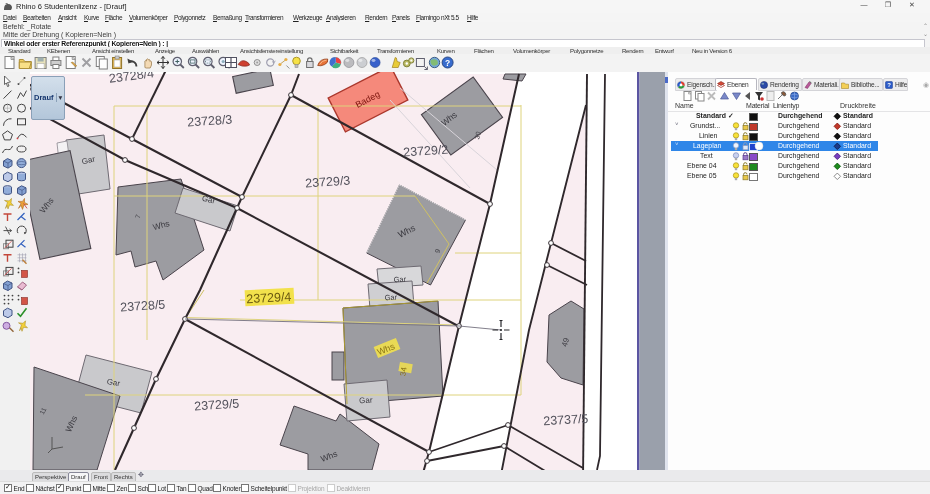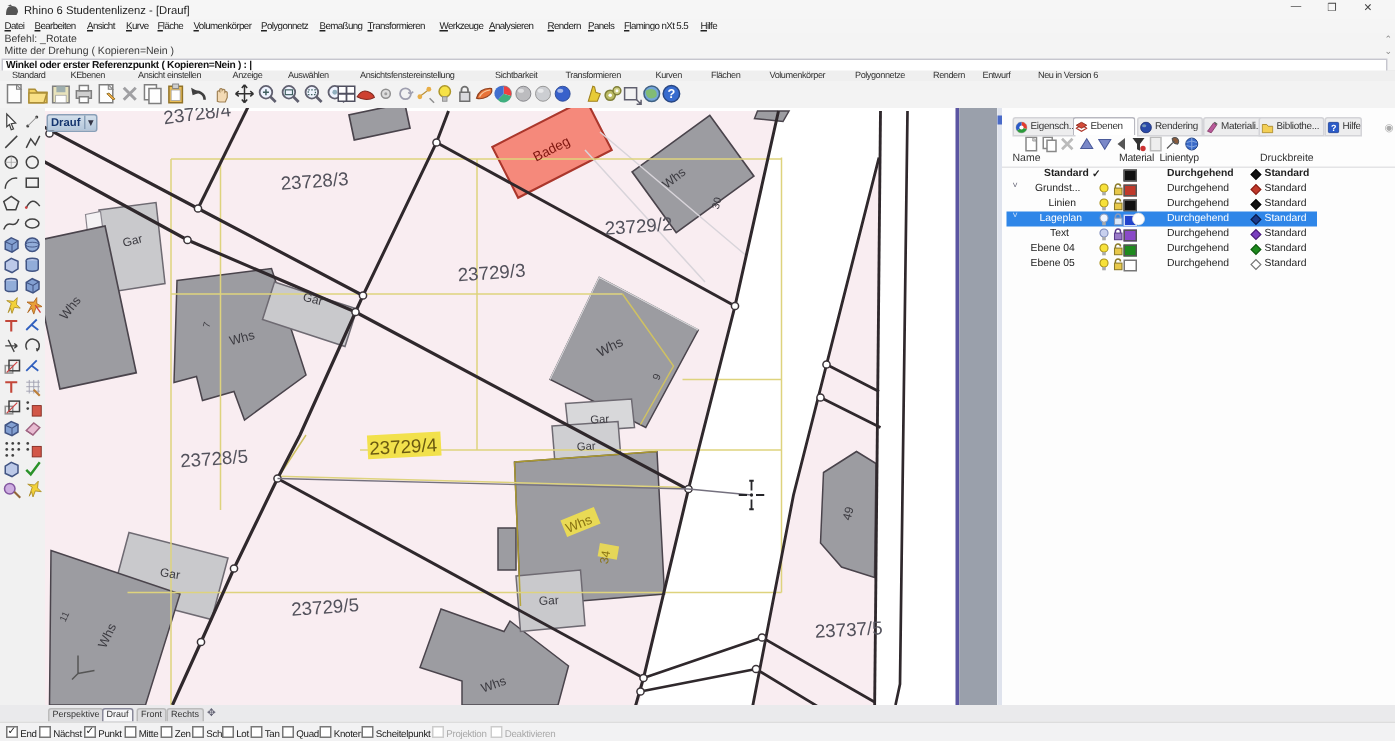--- a/index.html
+++ b/index.html
@@ -12,21 +12,21 @@
   #menubar span{position:absolute;top:0.5px;white-space:nowrap;}
   #cmd{left:0;top:22px;width:930px;height:25px;background:#f4f4f4;border-bottom:1px solid #dcdcdc;}
   #cmd .l1{position:absolute;left:3px;top:1px;font-size:7px;color:#3a3a3a;}
   #cmd .l2{position:absolute;left:3px;top:8.5px;font-size:7px;color:#3a3a3a;}
   #cmd .inp{position:absolute;left:1px;top:16.5px;width:920px;height:8px;background:#fff;border:1px solid #c6c6ce;font-size:6.8px;letter-spacing:-0.2px;font-weight:bold;color:#111;padding-left:2px;line-height:8px;}
   #tabrow{left:0;top:47px;width:930px;height:7px;background:#efefef;font-size:6.1px;letter-spacing:-0.3px;color:#333;}
   #tabrow span{position:absolute;top:0;white-space:nowrap;}
   #iconrow{left:0;top:54px;width:930px;height:18px;background:#f3f3f3;}
   #sidebar{left:0;top:72px;width:30px;height:398px;background:#f1f1f1;border-right:1px solid #d8d8d8;}
   #viewport{left:30px;top:72px;width:635px;height:398px;background:#fff;}
-  #vplabel{left:31px;top:76px;height:10px;background:linear-gradient(#d3dfeb,#b3c6da);border:1px solid #8aa0b8;border-radius:2px;font-size:7.5px;font-weight:bold;color:#15356e;padding:0 2px;line-height:9px;z-index:5;}
+  #vplabel{left:31px;top:76px;height:10px;background:linear-gradient(#d3dfeb,#b3c6da);border:1px solid #8aa0b8;border-radius:2px;font-size:7.5px;font-weight:bold;color:#15356e;padding:16px 2px;line-height:9px;z-index:5;}
   #vplabel .dd{display:inline-block;border-left:1px solid #8aa0b8;margin-left:2px;padding-left:2px;color:#334;font-weight:normal;}
   #panel{left:665px;top:72px;width:262px;height:398px;background:#fdfdfd;border-left:3px solid #dfe3ed;}
   #vptabs{left:0;top:470px;width:930px;height:11px;background:#eaeaec;font-size:6px;color:#333;}
   .vtab{position:absolute;top:1.5px;height:8px;line-height:8px;padding:0 2px;background:#dcdcde;border:1px solid #bbb;border-radius:2px 2px 0 0;}
   .vtab.act{background:#f6f6f8;border-color:#889;}
   #statusbar{left:0;top:481px;width:930px;height:13px;background:#f2f2f3;border-top:1px solid #ddd;font-size:6.5px;letter-spacing:-0.2px;color:#222;}
   .sn{position:absolute;top:2px;white-space:nowrap;}
   .cb{display:inline-block;width:6px;height:6px;border:1px solid #777;background:#fff;vertical-align:-1px;margin-right:1.5px;position:relative;}
   .cb.ck:after{content:"✓";position:absolute;left:0px;top:-2px;font-size:7px;color:#222;}
   .cb.dis{border-color:#ccc;}

